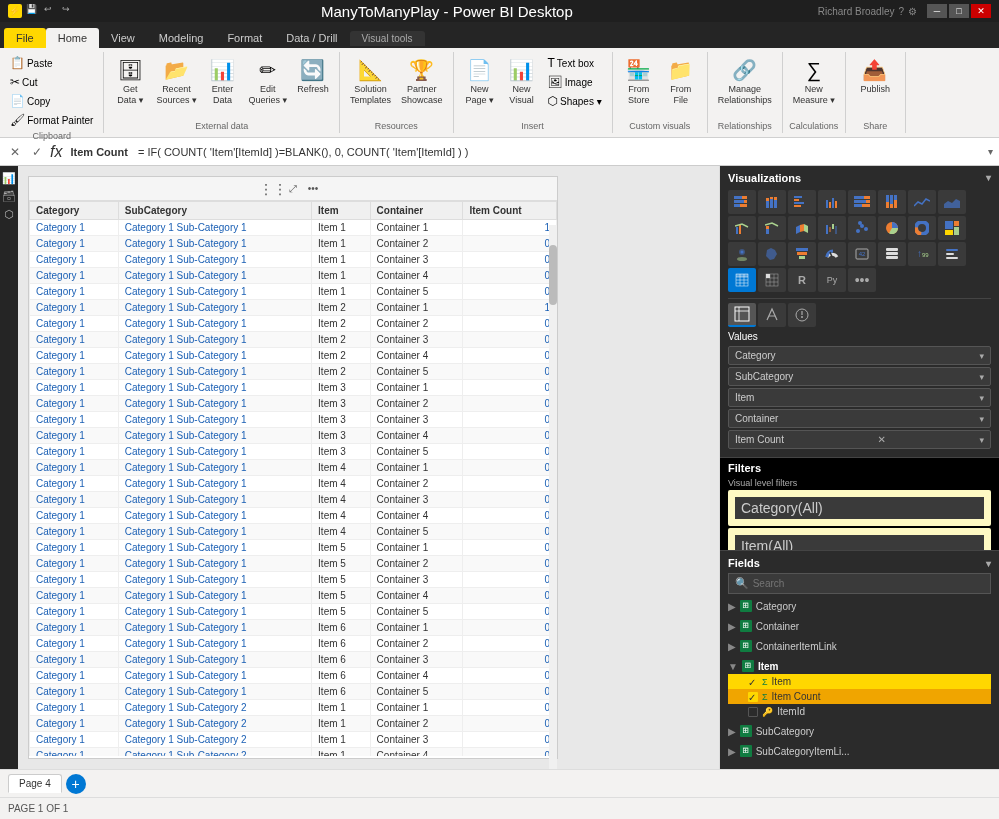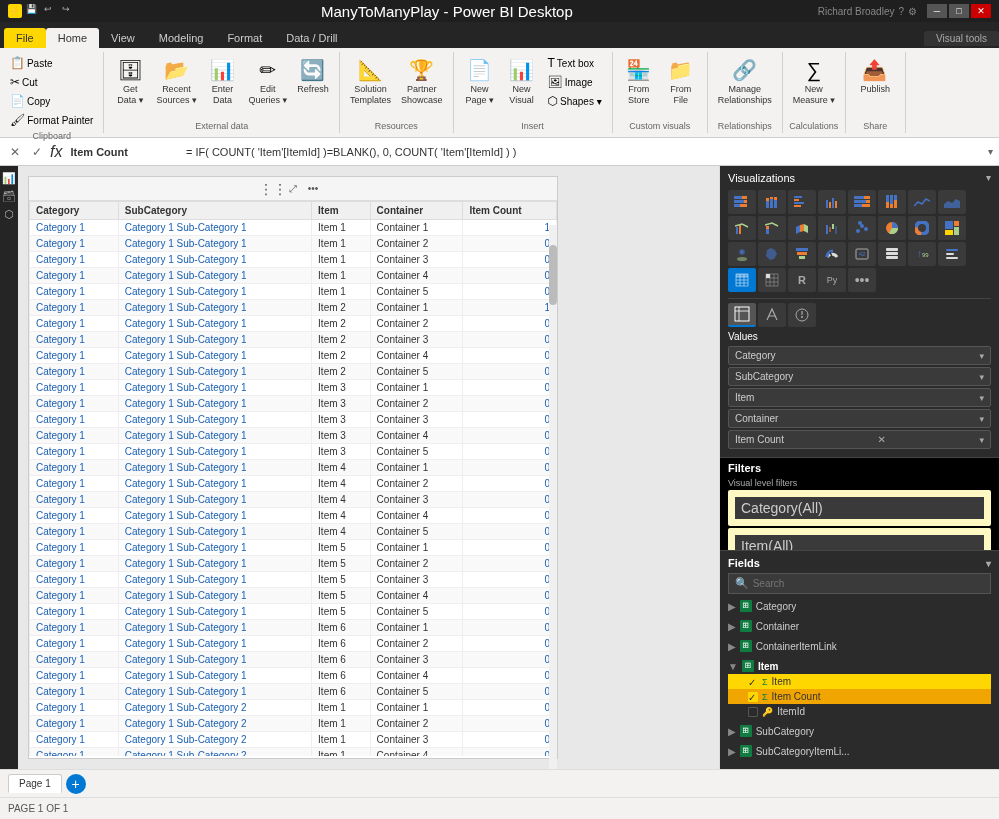--- a/index.html
+++ b/index.html
@@ -25,21 +25,21 @@
     .ribbon-group-label { font-size: 9px; color: #666; margin-top: auto; padding-top: 2px; }
     .ribbon-btn { display: flex; flex-direction: column; align-items: center; padding: 2px 4px; cursor: pointer; border-radius: 2px; min-width: 40px; }
     .ribbon-btn .icon { width: 28px; height: 28px; display: flex; align-items: center; justify-content: center; font-size: 18px; }
     .ribbon-btn .label { font-size: 9px; color: #333; text-align: center; line-height: 1.2; }
     .ribbon-btn-small { display: flex; align-items: center; padding: 2px 4px; cursor: pointer; border-radius: 2px; font-size: 10px; gap: 2px; }
     .ribbon-btn-small .icon-sm { font-size: 12px; }
 
     
     #formula-bar { height: 28px; background: #fff; border-bottom: 1px solid #ccc; display: flex; align-items: center; padding: 0 6px; gap: 4px; }
     #formula-bar .fx-label { font-size: 16px; color: #333; font-style: italic; margin-right: 4px; }
-    #formula-bar .formula-input { flex: 1; border: none; outline: none; font-size: 11px; color: #333; margin-left: 48px; }
+    #formula-bar .formula-input { flex: 1; border: none; outline: none; font-size: 11px; color: #333; }
     #formula-bar .check-btn, #formula-bar .x-btn { width: 18px; height: 18px; display: flex; align-items: center; justify-content: center; cursor: pointer; color: #666; font-size: 12px; }
 
     
     #main { display: flex; height: calc(819px - 22px - 26px - 90px - 28px - 28px - 22px); }
 
     
     #left-panel { width: 18px; background: #252525; display: flex; flex-direction: column; align-items: center; padding-top: 4px; gap: 2px; }
     .left-icon { width: 16px; height: 16px; color: #aaa; font-size: 11px; display: flex; align-items: center; justify-content: center; cursor: pointer; }
     .left-icon.active { color: #fff; }
 
@@ -56,21 +56,21 @@
     #data-table td { border: 1px solid #eee; padding: 2px 6px; color: #333; white-space: nowrap; }
     #data-table tr:nth-child(even) td { background: #f9f9f9; }
     #data-table td.num { text-align: right; color: #1a5fb4; }
     #data-table td.cat { color: #1a5fb4; }
     .table-scroll { overflow-y: auto; height: calc(100% - 24px - 2px); overflow-x: hidden; }
 
     
     #right-panel { width: 280px; background: #fff; border-left: 1px solid #ddd; display: flex; flex-direction: column; overflow: hidden; }
     
     #viz-section { background: #2b2b2b; padding: 6px 8px; }
-    #viz-title { color: #fff; font-size: 11px; font-weight: 400; display: flex; align-items: flex-start; justify-content: space-between; }
+    #viz-title { color: #fff; font-size: 11px; font-weight: 700; display: flex; align-items: flex-start; justify-content: space-between; }
     .viz-icon { width: 28px; height: 24px; background: #3a3a3a; border-radius: 2px; display: flex; align-items: center; justify-content: center; cursor: pointer; font-size: 14px; color: #aaa; }
     .viz-icon.active { background: #0078d4; color: #fff; }
     .viz-tab { width: 28px; height: 24px; background: #3a3a3a; border-radius: 2px; display: flex; align-items: center; justify-content: center; cursor: pointer; font-size: 12px; color: #aaa; }
     .viz-tab.active { background: #555; border-bottom: 2px solid #0078d4; }
 
     #fields-section { background: #2b2b2b; padding: 6px 8px; border-top: 1px solid #444; }
     #fields-title { color: #fff; font-size: 11px; font-weight: 600; display: flex; align-items: center; justify-content: space-between; }
     
     .field-tree { padding: 2px 0; }
     .field-group { padding: 2px 0; }
@@ -124,21 +124,21 @@
   </div>
 </div>
 
 <div id="ribbon-tabs">
   <div class="ribbon-tab" style="background:#ffd700;color:#333;">File</div>
   <div class="ribbon-tab active">Home</div>
   <div class="ribbon-tab">View</div>
   <div class="ribbon-tab">Modeling</div>
   <div class="ribbon-tab">Format</div>
   <div class="ribbon-tab">Data / Drill</div>
-  <div style="flex:1;display:flex;justify-content:flex-end;padding-bottom:2px;">
+  <div style="flex:1;display:flex;justify-content:flex-start;padding-bottom:2px;">
     <span style="color:#aaa;font-size:10px;background:#333;padding:2px 12px;border-radius:3px 3px 0 0;">Visual tools</span>
   </div>
 </div>
 
 <div id="ribbon">
 
   <div class="ribbon-group">
     <div class="ribbon-group-items">
       <div style="display:flex;flex-direction:column;gap:1px;">
         <div class="ribbon-btn-small">
@@ -909,20 +909,20 @@
             <span>SubCategoryItemLi...</span>
           </div>
         </div>
       </div>
     </div>
 
   </div>
 </div>
 
 <div id="page-tabs">
-  <div class="page-tab active">Page 1</div>
+  <div class="page-tab active">Page 4</div>
   <div class="add-page">+</div>
 </div>
 
 <div id="status-bar">
   <span>PAGE 1 OF 1</span>
   <span></span>
 </div>
 
 </body></html>

